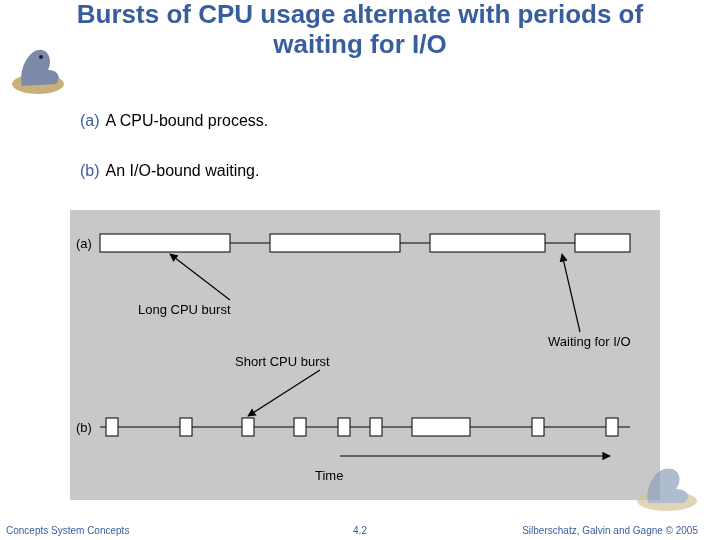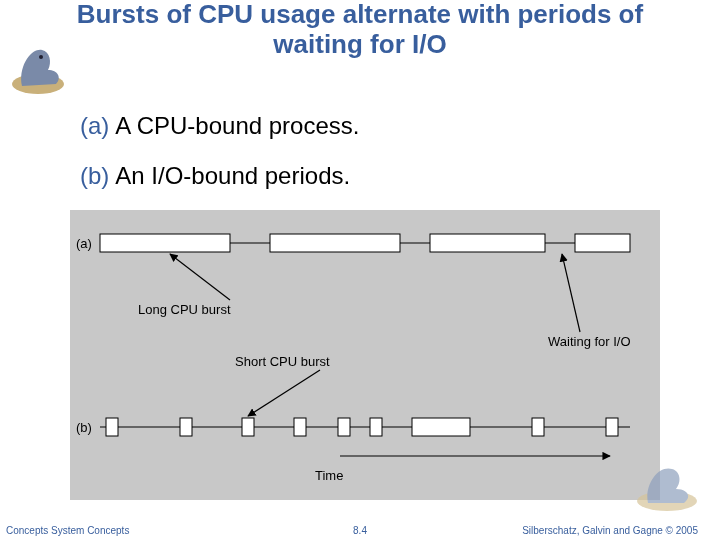--- a/index.html
+++ b/index.html
@@ -1,20 +1,20 @@
 <!DOCTYPE html>
 <html><head>
 <meta charset="utf-8">
 <style>
   html,body{margin:0;padding:0;width:720px;height:540px;font-family:Arial,Helvetica,sans-serif;background:#fff;overflow:hidden}
   .slide{position:relative;width:720px;height:540px}
   .title{position:absolute;top:0;left:0;right:0;text-align:center;font-weight:700;color:#385e9d;font-size:26px;line-height:1.15;padding:0 40px}
   .logo{position:absolute;left:8px;top:40px;width:60px;height:60px}
   .logo svg{width:60px;height:60px}
-  .bullet{position:absolute;left:80px;font-size:24px;color:#000}
+  .bullet{position:absolute;left:80px;font-size:16px;color:#000}
   .bullet .marker{color:#385e9d;margin-right:6px}
   .b1{top:112px}
   .b2{top:162px}
   .diagram{position:absolute;left:70px;top:210px;width:590px;height:290px;background:#c8c8c8}
   .diagram svg{width:590px;height:290px;display:block}
   .bottom-logo{position:absolute;right:18px;bottom:26px;width:70px;height:55px;opacity:.7}
   .bottom-logo svg{width:70px;height:55px}
   .footer{position:absolute;left:0;right:0;bottom:4px;font-size:10px;color:#385e9d}
   .footer .fl{position:absolute;left:6px;bottom:0}
   .footer .fc{position:absolute;left:0;right:0;bottom:0;text-align:center}
@@ -31,21 +31,21 @@
         <circle cx="33" cy="17" r="2" fill="#223"></circle>
       </svg>
   </div>
 
   <div class="title">Bursts of CPU usage alternate with periods of waiting for I/O</div>
 
   <div class="bullet b1">
     <span class="marker">(a)</span><span>A CPU-bound process.</span>
   </div>
   <div class="bullet b2">
-    <span class="marker">(b)</span><span>An I/O-bound periods.</span>
+    <span class="marker">(b)</span><span>An I/O-bound waiting.</span>
   </div>
 
   <div class="diagram">
     <svg viewBox="0 0 590 290" id="dg">
         <defs>
           <marker id="ah" viewBox="0 0 10 10" refX="9" refY="5" markerWidth="7" markerHeight="7" orient="auto-start-reverse">
             <path d="M0 0 L10 5 L0 10 Z" fill="#000"></path>
           </marker>
         </defs>
         <line x1="30" y1="33" x2="560" y2="33" stroke="#000" stroke-width="1"></line>
@@ -78,16 +78,16 @@
 
   <div class="bottom-logo">
     <svg viewBox="0 0 70 55">
         <ellipse cx="35" cy="42" rx="30" ry="10" fill="#d6c49a"></ellipse>
         <path d="M16 44 C12 26 26 6 40 10 C48 12 50 22 44 30 C56 30 60 38 52 44 Z" fill="#8ea0bd"></path>
       </svg>
   </div>
 
   <div class="footer">
     <span class="fl">Concepts System Concepts</span>
-    <span class="fc">8.4</span>
+    <span class="fc">4.2</span>
     <span class="fr">Silberschatz, Galvin and Gagne © 2005</span>
   </div>
 </div>
 
 </body></html>

